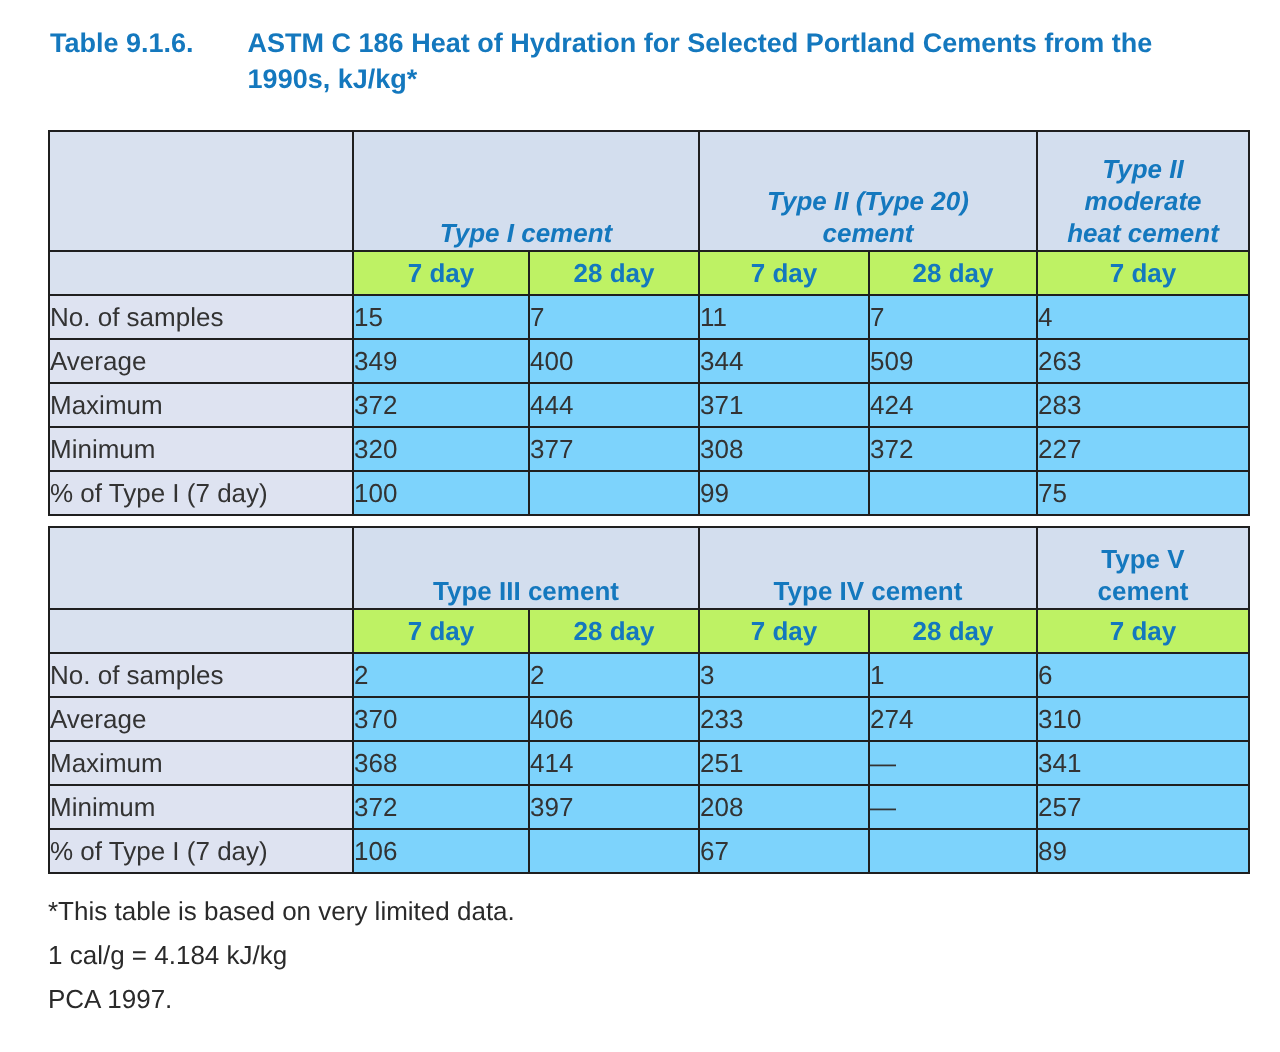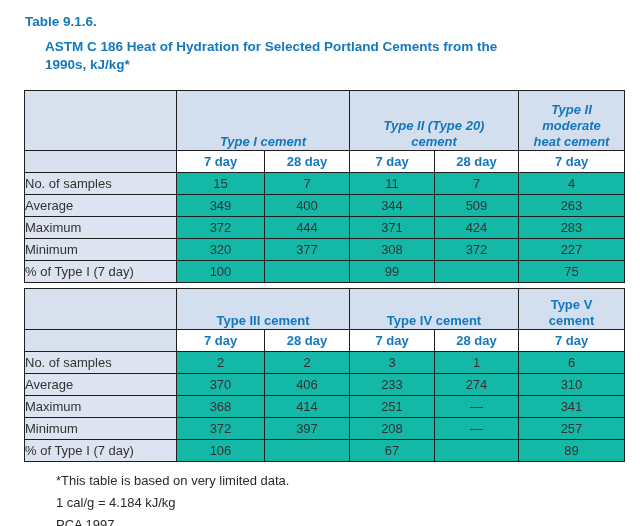--- a/index.html
+++ b/index.html
@@ -8,58 +8,57 @@
     background: #ffffff;
     padding: 13px 0 0 24px;
     font-family: "Liberation Sans", sans-serif;
   }
   
   .title {
     display: flex; gap: 7px;
     color: #1478be; font-weight: bold;
     font-size: 13.5px; line-height: 1.33;
     margin: 0 0 16px 1px;
-    flex-direction: column;
   }
   .title-text { white-space: pre-line; margin-left: 20px; }
   
   table.heat {
     border-collapse: collapse; table-layout: fixed;
     width: 600px; background: #dee3f1;
   }
   table.heat td, table.heat th {
     border: 1px solid #1f1f1f; padding: 0;
     font-family: "Liberation Sans", sans-serif;
   }
   th.group-cell {
     background: #d3deee; color: #1478be;
     font-size: 13px; font-weight: bold;
     text-align: center; vertical-align: bottom;
     padding-bottom: 4px; white-space: pre-line; line-height: 1.22;
   }
   th.day-cell {
-    background: #ffffff; color: #1478be;
+    background: #bef264; color: #1478be;
     font-size: 13px; font-weight: bold;
     text-align: center; height: 21px;
   }
   td.corner-cell { background: #d9e1ef; }
   .grow-tall  td, .grow-tall  th { height: 59px; font-style: italic; }
   .grow-short td, .grow-short th { height: 40px; }
   td.label-cell {
     background: #dee3f1; color: #333333;
     font-size: 13px; text-align: left;
     padding-left: 6px; height: 21px; margin-top: 44px;
   }
   td.value-cell {
-    background: #14b8a6; color: #333333;
-    font-size: 13px; text-align: center; height: 21px;
+    background: #7dd3fc; color: #333333;
+    font-size: 13px; text-align: left; height: 21px;
   }
   .table-gap { height: 5px; }
   
-  .footnotes { margin-top: 12px; margin-left: 32px; }
+  .footnotes { margin-top: 12px; }
   .footnotes p {
     margin: 0 0 8px 0; line-height: 14px;
     font-size: 13px; color: #2a2a2a;
   }
 </style>
 </head>
 <body>
 
 <div class="page">
 

